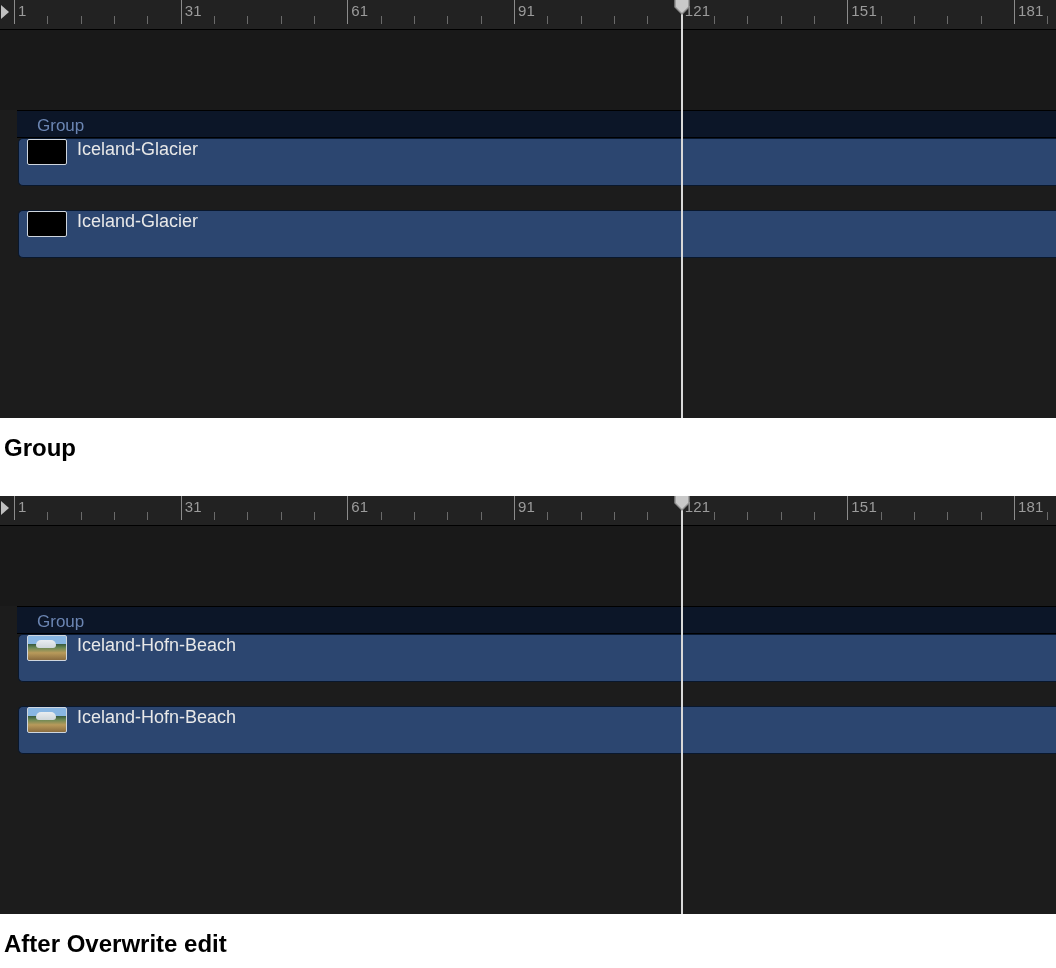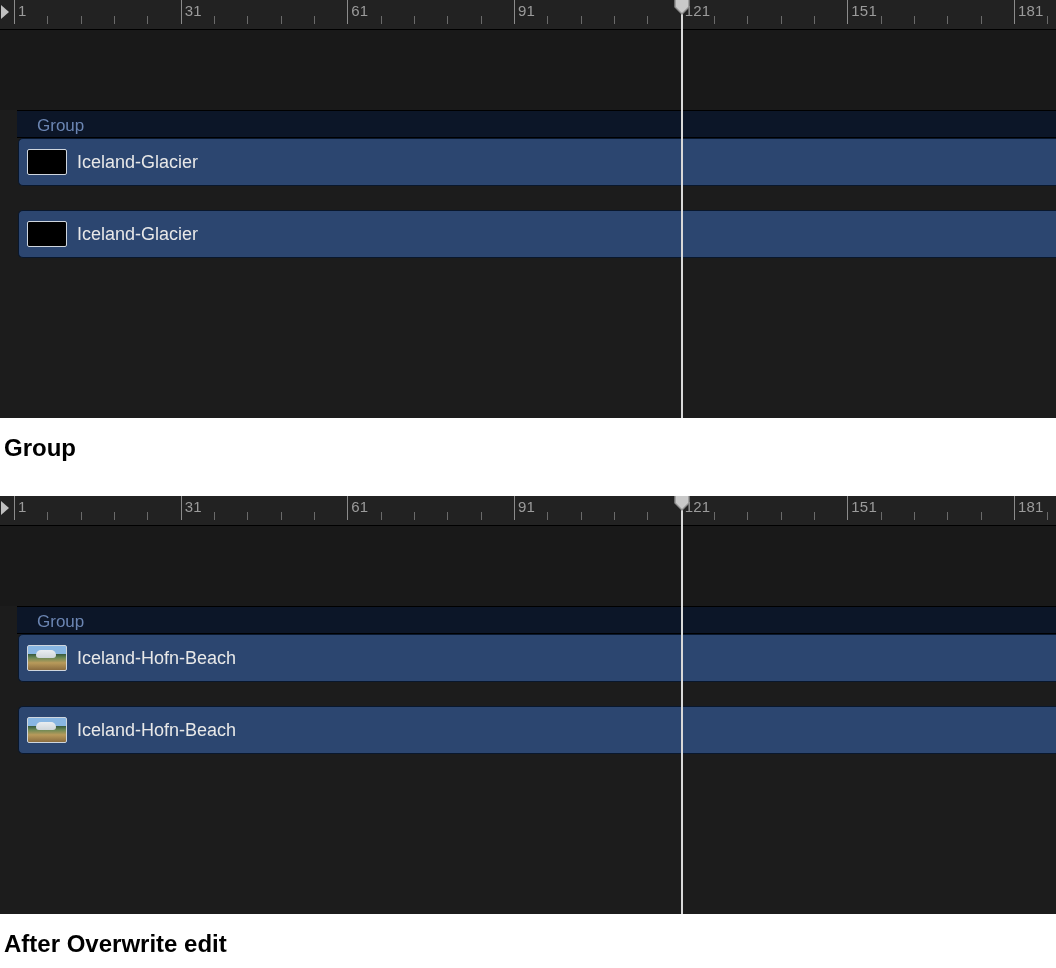--- a/index.html
+++ b/index.html
@@ -105,21 +105,20 @@
   .clip {
     position: relative;
     height: 48px;
     margin-left: 18px;
     margin-right: 0;
     background: #2c4670;
     border: 1px solid #09172c;
     border-right: none;
     border-radius: 5px 0 0 5px;
     display: flex;
-    align-items: center;
     padding-left: 8px;
   }
   .clip.inside-group { }
   .clip-thumb {
     width: 40px;
     height: 26px;
     border: 1px solid #cfd6de;
     border-radius: 2px;
     background: #000;
     margin-right: 10px;

